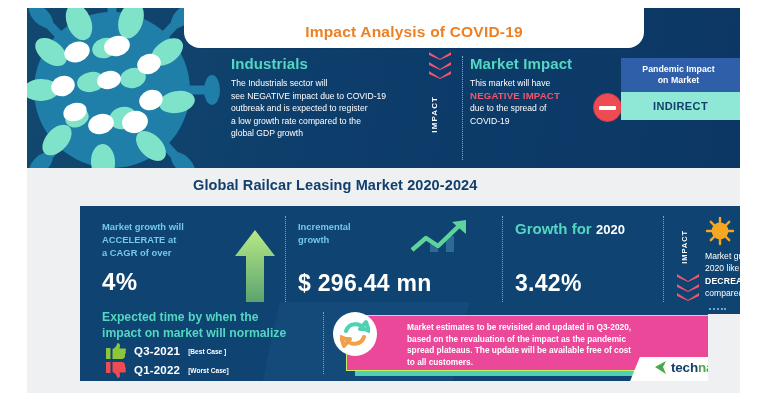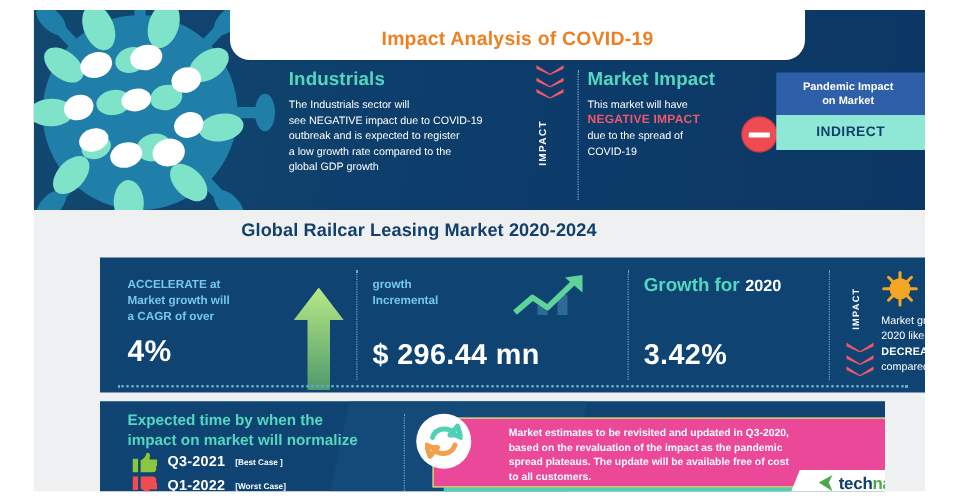--- a/index.html
+++ b/index.html
@@ -75,21 +75,21 @@
   .m4 .sun{position:absolute;left:28px;top:4px;width:30px;height:30px;}
   .m4 .impact-vert2{position:absolute;left:3px;top:18px;color:#ffffff;font-size:7.4px;font-weight:bold;
      letter-spacing:1px;writing-mode:vertical-rl;transform:rotate(180deg);}
   .m4 .chev-stack2{position:absolute;left:0px;top:62px;width:24px;height:26px;}
   .m4 .m4txt{position:absolute;left:28px;top:38px;width:110px;color:#ffffff;font-size:8.6px;line-height:12.4px;}
   .m4 .m4txt b{font-weight:bold;letter-spacing:.2px;}
   .vdiv{position:absolute;top:10px;width:0;height:88px;border-left:1px dotted #6aa8cf;}
   .hdots{position:absolute;left:14px;top:102px;width:632px;height:0;border-top:2px dotted #6aa8cf;}
 
   
-  .bottom{position:absolute;left:53px;top:313px;width:628px;height:79px;background:#0e4372;overflow:hidden;}
+  .bottom{position:absolute;left:53px;top:294px;width:628px;height:79px;background:#0e4372;overflow:hidden;}
   .wm{position:absolute;left:190px;top:-10px;width:190px;height:110px;background:#17507f;
      transform:skewX(-12deg);opacity:.55;}
   .b-left{position:absolute;left:22px;top:8px;width:220px;}
   .b-head{color:#53d7c1;font-size:12.2px;line-height:15.5px;font-weight:bold;}
   .b-row{position:absolute;left:26px;display:flex;align-items:center;gap:8px;}
   .b-row.r1{top:41px;}
   .b-row.r2{top:60px;}
   .thumb{width:20px;height:16px;}
   .b-q{color:#ffffff;font-size:11.5px;font-weight:bold;letter-spacing:.2px;}
   .b-case{color:#ffffff;font-size:6.6px;font-weight:bold;}
@@ -231,22 +231,22 @@
   </div>
 
   <div class="band-title">
     <div class="t">Global Railcar Leasing Market 2020-2024</div>
   </div>
 
   <div class="metrics">
 
     <div class="m1">
       <div class="m-txt">
+        <div>Market growth will</div>
         <div>ACCELERATE at</div>
-        <div>Market growth will</div>
         <div>a CAGR of over</div>
       </div>
       <div class="m-big">4%</div>
     </div>
 
     <div class="arrow-up">
       <svg width="40" height="82" viewBox="0 0 40 82">
         <defs>
               <linearGradient id="ga" x1="0" y1="0" x2="0" y2="1">
           <stop offset="0%" stop-color="#b8e986"></stop>
@@ -254,22 +254,22 @@
         </linearGradient>
             </defs>
         <polygon points="20,0 40,26 29,26 29,82 11,82 11,26 0,26" fill="url(#ga)"></polygon>
       </svg>
     </div>
 
     <div class="vdiv" style="left:205px;"></div>
 
     <div class="m2">
       <div class="m-txt">
+        <div>Incremental</div>
         <div>growth</div>
-        <div>Incremental</div>
       </div>
       <div class="m-big">$ 296.44 mn</div>
     </div>
 
     <div class="spark">
       <svg width="62" height="36" viewBox="0 0 62 36">
         <rect x="36" y="16" width="8" height="16" fill="#2d6a96"></rect>
         <rect x="20" y="24" width="8" height="8" fill="#2d6a96"></rect>
         <polyline points="2,30 16,18 28,26 52,3" fill="none" stroke="#5fd49a" stroke-width="4.5" stroke-linejoin="round"></polyline>
         <polygon points="56,0 56,14 42,2" fill="#5fd49a"></polygon>

